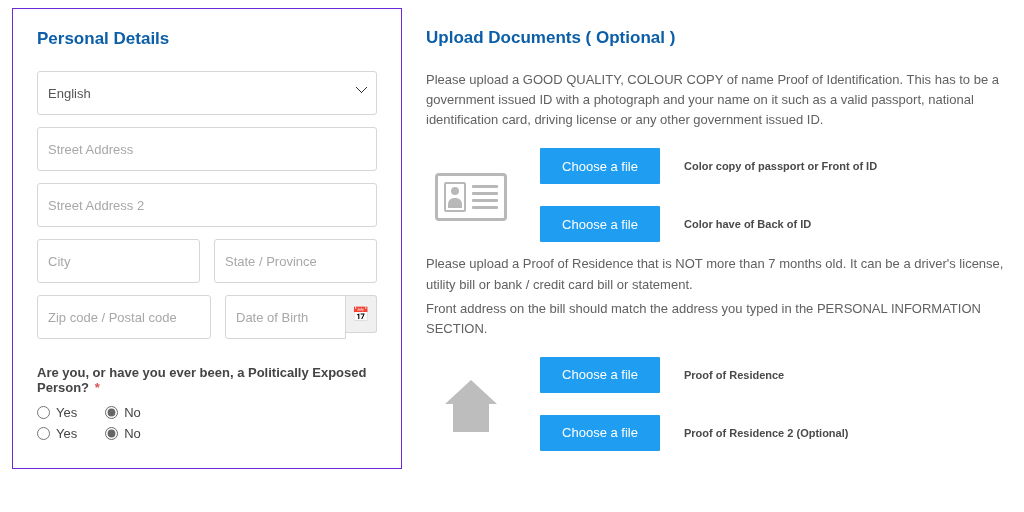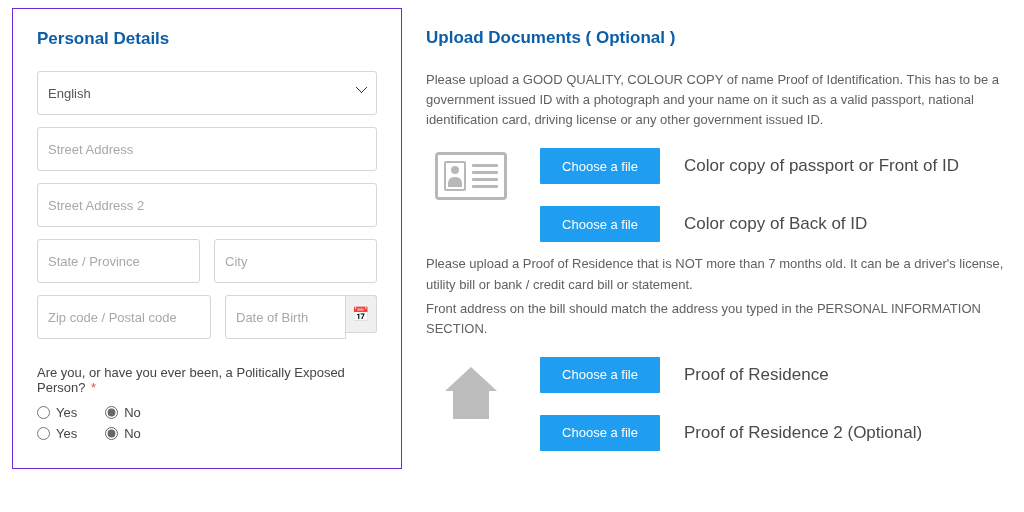--- a/index.html
+++ b/index.html
@@ -13,32 +13,32 @@
   .field::placeholder{color:#a8a8a8}
   .sel{appearance:none;-webkit-appearance:none;background:
       linear-gradient(45deg,transparent 46%,#333 46%,#333 54%,transparent 54%) no-repeat,
       linear-gradient(-45deg,transparent 46%,#333 46%,#333 54%,transparent 54%) no-repeat;
       background-position:right 14px top 15px,right 9px top 15px;background-size:6px 6px,6px 6px;padding-right:28px}
   .row2{display:flex;gap:14px}
   .row2 > *{flex:1}
   .dob{display:flex}
   .dob .field{border-top-right-radius:0;border-bottom-right-radius:0;margin-bottom:0}
   .calbtn{width:40px;height:38px;border:1px solid #d6d6d6;border-left:0;border-radius:0 3px 3px 0;background:#f0f0f0;display:flex;align-items:center;justify-content:center;color:#777;font-size:14px}
-  .q{font-size:13px;color:#444;font-weight:400;margin:14px 0 10px}
+  .q{font-size:13px;color:#444;font-weight:700;margin:14px 0 10px}
   .req{color:#d9534f;margin-left:2px}
   .radio-row{display:flex;gap:28px;align-items:flex-start;margin-bottom:6px}
   .radio-row label{display:flex;align-items:center;gap:6px;font-size:13px;color:#444;cursor:pointer}
   .radio-row input{accent-color:#666}
   .desc{font-size:13px;color:#616161;line-height:1.55;margin-bottom:18px}
-  .docset{display:flex;align-items:flex-start;gap:24px;margin-bottom:12px}
+  .docset{display:flex;align-items:center;gap:24px;margin-bottom:12px}
   .ico{width:90px;flex:none;display:flex;align-items:flex-start;justify-content:center;padding-top:4px}
   .btncol{display:flex;flex-direction:column;gap:22px;width:120px;flex:none}
   .lblcol{display:flex;flex-direction:column;gap:22px;flex:1}
   .filebtn{background:#1e9df1;color:#fff;border:none;height:36px;font-size:13px;padding:0 14px;cursor:pointer;border-radius:1px}
-  .doclbl{font-size:17px;font-weight:400;color:#4a4a4a;min-height:36px;display:flex;align-items:center;line-height:1.35}
+  .doclbl{font-size:11px;font-weight:700;color:#4a4a4a;min-height:36px;display:flex;align-items:center;line-height:1.35}
   .id-card{width:72px;height:48px;border:3px solid #b8b8b8;border-radius:4px;display:flex;align-items:center;padding:6px;gap:6px}
   .id-card .avatar{width:22px;height:30px;border:2px solid #b8b8b8;border-radius:2px;position:relative}
   .id-card .avatar::before{content:"";position:absolute;top:3px;left:5px;width:8px;height:8px;background:#b8b8b8;border-radius:50%}
   .id-card .avatar::after{content:"";position:absolute;bottom:2px;left:2px;width:14px;height:10px;background:#b8b8b8;border-radius:6px 6px 0 0}
   .id-card .lines{flex:1;display:flex;flex-direction:column;gap:4px}
   .id-card .lines span{height:3px;background:#b8b8b8;border-radius:1px}
   svg.house{width:70px;height:64px}
   svg.house *{fill:#bdbdbd}
 </style>
 </head>
@@ -50,22 +50,22 @@
     <h2>Personal Details</h2>
 
     <select class="sel">
       <option>English</option>
     </select>
 
     <input class="field" placeholder="Street Address" style="">
     <input class="field" placeholder="Street Address 2" style="">
 
     <div class="row2">
+      <input class="field" placeholder="City" style="">
       <input class="field" placeholder="State / Province" style="">
-      <input class="field" placeholder="City" style="">
     </div>
 
     <div class="row2">
       <input class="field" placeholder="Zip code / Postal code" style="">
       <div class="dob">
         <input class="field" placeholder="Date of Birth" style="">
         <div class="calbtn">📅</div>
       </div>
     </div>
 
@@ -111,21 +111,21 @@
               <span></span>
             </div>
           </div>
       </div>
       <div class="btncol">
         <button class="filebtn">Choose a file</button>
         <button class="filebtn">Choose a file</button>
       </div>
       <div class="lblcol">
         <div class="doclbl">Color copy of passport or Front of ID</div>
-        <div class="doclbl">Color copy of Back of ID</div>
+        <div class="doclbl">Color have of Back of ID</div>
       </div>
     </div>
 
     <p class="desc" style="margin-bottom:4px">Please upload a Proof of Residence that is NOT more than 7 months old. It can be a driver's license, utility bill or bank / credit card bill or statement.</p>
     <p class="desc">Front address on the bill should match the address you typed in the PERSONAL INFORMATION SECTION.</p>
 
     <div class="docset">
       <div class="ico">
         <svg class="house" viewBox="0 0 64 64">
             <polygon points="32,6 6,30 14,30 14,58 50,58 50,30 58,30"></polygon>

